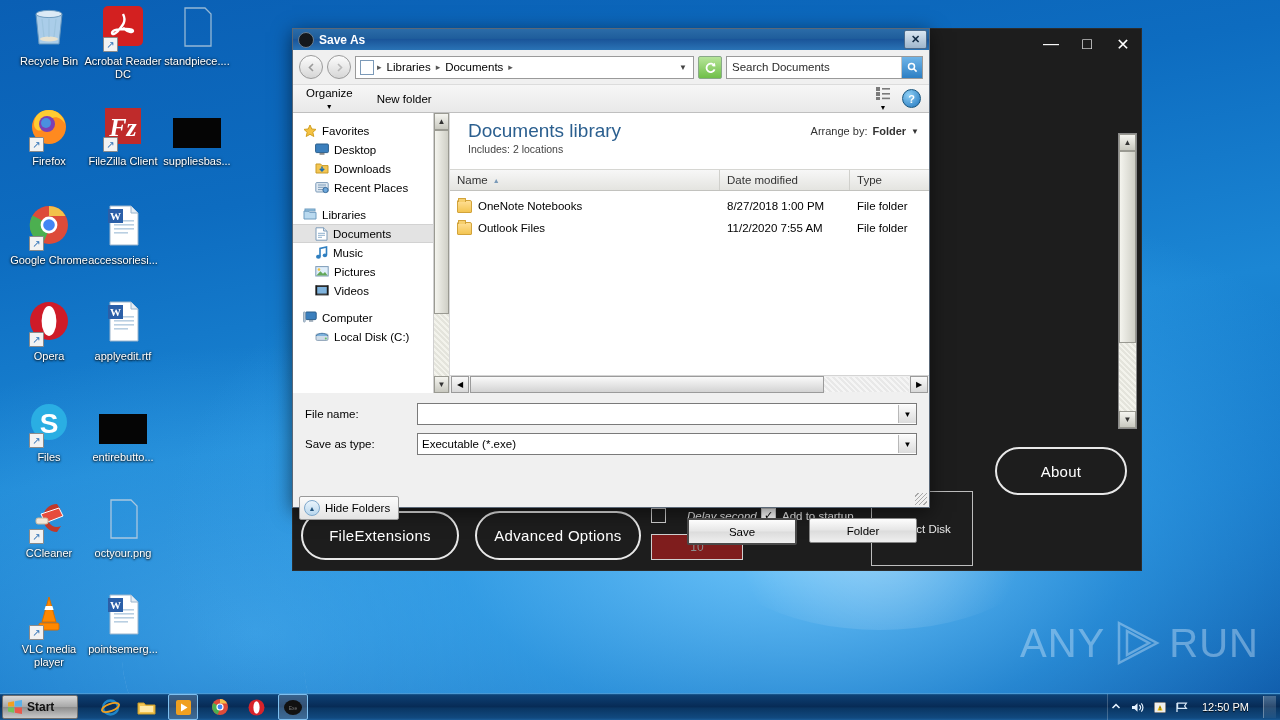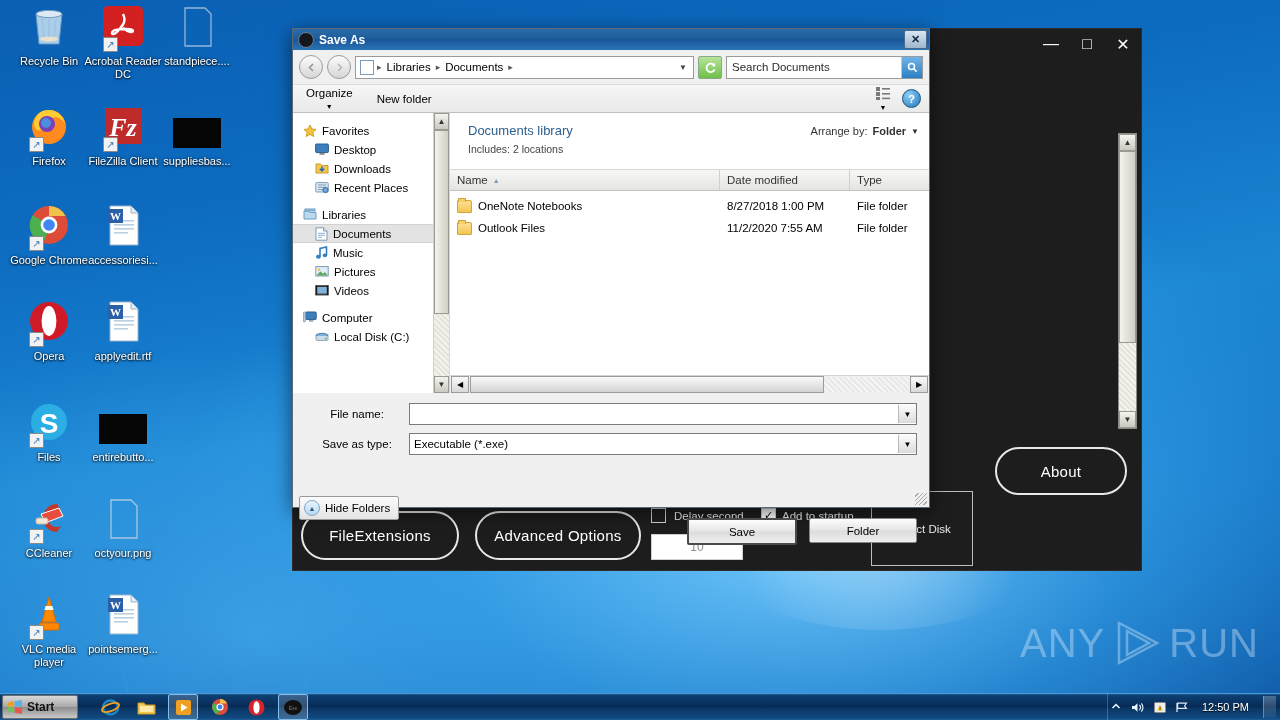--- a/index.html
+++ b/index.html
@@ -98,21 +98,21 @@
   .focusring{border:1px solid #fff;padding:3px;}
   #darkpanel{position:absolute;left:0;bottom:0;width:848px;height:73px;background:#1d1d1d;}
   .dk-label{color:#e6e6e6;font-size:11.5px;}
   .dk-check{
     width:13px;height:13px;background:#1d1d1d;border:1px solid #cfcfcf;
     display:inline-flex;align-items:center;justify-content:center;
     font-size:11px;color:#fff;vertical-align:middle;cursor:pointer;
   }
   .dk-check.checked{background:#fff;color:#000;}
   #delaybox{
-    width:90px;height:24px;border:1px solid #cfcfcf;background:#ffffff;color:#8d8d8d;
+    width:90px;height:24px;border:1px solid #cfcfcf;background:#7f1d1d;color:#8d8d8d;
     display:flex;align-items:center;justify-content:center;font-size:12px;cursor:text;
   }
   #selecticon{
     position:absolute;left:578px;top:-6px;width:100px;height:73px;border:1px solid #bdbdbd;
     display:flex;align-items:center;justify-content:center;color:#e8e8e8;font-size:11.5px;cursor:pointer;
   }
 
   
   #saveas{
     position:absolute;left:292px;top:28px;width:636px;height:478px;
@@ -170,42 +170,42 @@
     position:relative;overflow:hidden;
   }
   .navrow{display:flex;align-items:center;gap:5px;height:19px;padding-left:2px;cursor:pointer;font-size:11.5px;}
   .navrow.indent{padding-left:14px;}
   .navrow.selected{background:#e3e3e3;border-top:1px solid #d2d2d2;border-bottom:1px solid #d2d2d2;
     margin-left:-8px;padding-left:22px;width:156px;box-sizing:border-box;}
   #nav-scroll{position:absolute;right:0;top:0;width:15px;height:280px;background:#f0f0f0;border-left:1px solid #d0d0d0;
     display:flex;flex-direction:column;}
   #sa-main{flex:1;display:flex;flex-direction:column;position:relative;background:#fff;}
   #libhdr{height:48px;padding:8px 10px 0 18px;display:flex;align-items:flex-start;}
-  #libttl{font-size:13px;color:#2b5f8f;line-height:20px;}
+  #libttl{font-size:19px;color:#2b5f8f;line-height:20px;}
   #libsub{font-size:10.5px;color:#444;margin-top:2px;}
   #arrange{margin-left:auto;display:flex;align-items:center;gap:5px;font-size:11px;color:#333;padding-top:4px;}
   .colhdr{
     height:20px;background:linear-gradient(180deg,#f7f7f7,#e4e4e0);
     border-top:1px solid #d6d6d2;border-bottom:1px solid #c2c2be;
     display:flex;align-items:center;font-size:11.5px;color:#333;
   }
   .colhdr .c{border-right:1px solid #d0d0cc;height:100%;display:flex;align-items:center;padding-left:7px;box-sizing:border-box;cursor:pointer;}
   .filerow{display:flex;align-items:center;height:22px;font-size:11.5px;cursor:default;}
   .filerow .c{padding-left:7px;box-sizing:border-box;display:flex;align-items:center;gap:6px;}
   #hscroll{
     position:absolute;left:0;bottom:0;width:100%;height:17px;
     background:#f0f0f0;border-top:1px solid #d4d4d4;display:flex;align-items:center;
   }
   .hs-arrow{width:16px;height:15px;margin:0 1px;background:linear-gradient(180deg,#fafafa,#d8d8d8);
     border:1px solid #9b9b9b;display:flex;align-items:center;justify-content:center;font-size:8px;cursor:pointer;}
   #hs-thumb{height:15px;background:linear-gradient(180deg,#fafafa,#d3d3d3);border:1px solid #9b9b9b;cursor:pointer;}
   #hs-track{flex:1;height:15px;background:repeating-linear-gradient(45deg,#e8e8e8 0 2px,#f5f5f5 2px 4px);}
   #sa-form{background:#f0f0f0;padding:10px 12px 0 12px;}
   .frow{display:flex;align-items:center;height:22px;margin-bottom:8px;}
-  .frow .flbl{width:104px;text-align:center;font-size:11.5px;}
+  .frow .flbl{width:104px;text-align:left;padding-right:8px;font-size:11.5px;}
   .fcombo{
     flex:1;height:20px;background:#fff;border:1px solid #7a7a7a;
     display:flex;align-items:center;padding-left:4px;font-size:11.5px;cursor:text;
   }
   .fcombo .drop{
     margin-left:auto;width:17px;height:18px;border-left:1px solid #b8b8b8;
     background:linear-gradient(180deg,#fbfbfb,#dcdcdc);
     display:flex;align-items:center;justify-content:center;font-size:8px;cursor:pointer;
   }
   #sa-foot{display:flex;align-items:center;padding:8px 12px 0 6px;}
@@ -443,21 +443,21 @@
 
   <div class="pillbtn" style="position:absolute;left:702px;top:418px;width:128px;height:44px;">About</div>
   <div class="focusring" style="position:absolute;left:698px;top:476px;width:128px;height:44px;">
     <div class="pillbtn" style="width:128px;height:44px;">Build</div>
   </div>
 
   <div id="darkpanel">
     <div class="pillbtn" style="position:absolute;left:182px;top:14px;width:162px;height:45px;">Advanced Options</div>
     <div class="pillbtn" style="position:absolute;left:8px;top:14px;width:154px;height:45px;">FileExtensions</div>
 
-    <div style="position:absolute;left:358px;top:11px;display:flex;align-items:center;gap:8px;">
+    <div style="position:absolute;left:358px;top:11px;display:flex;align-items:center;gap:21px;font-style:italic;">
       <span class="dk-check" id="chk-delay"></span>
       <span class="dk-label">Delay second</span>
     </div>
     <div id="delaybox" style="position:absolute;left:358px;top:37px;">10</div>
 
     <div style="position:absolute;left:468px;top:11px;display:flex;align-items:center;gap:6px;">
       <span class="dk-check checked" id="chk-startup">✓</span>
       <span class="dk-label">Add to startup</span>
     </div>
 

